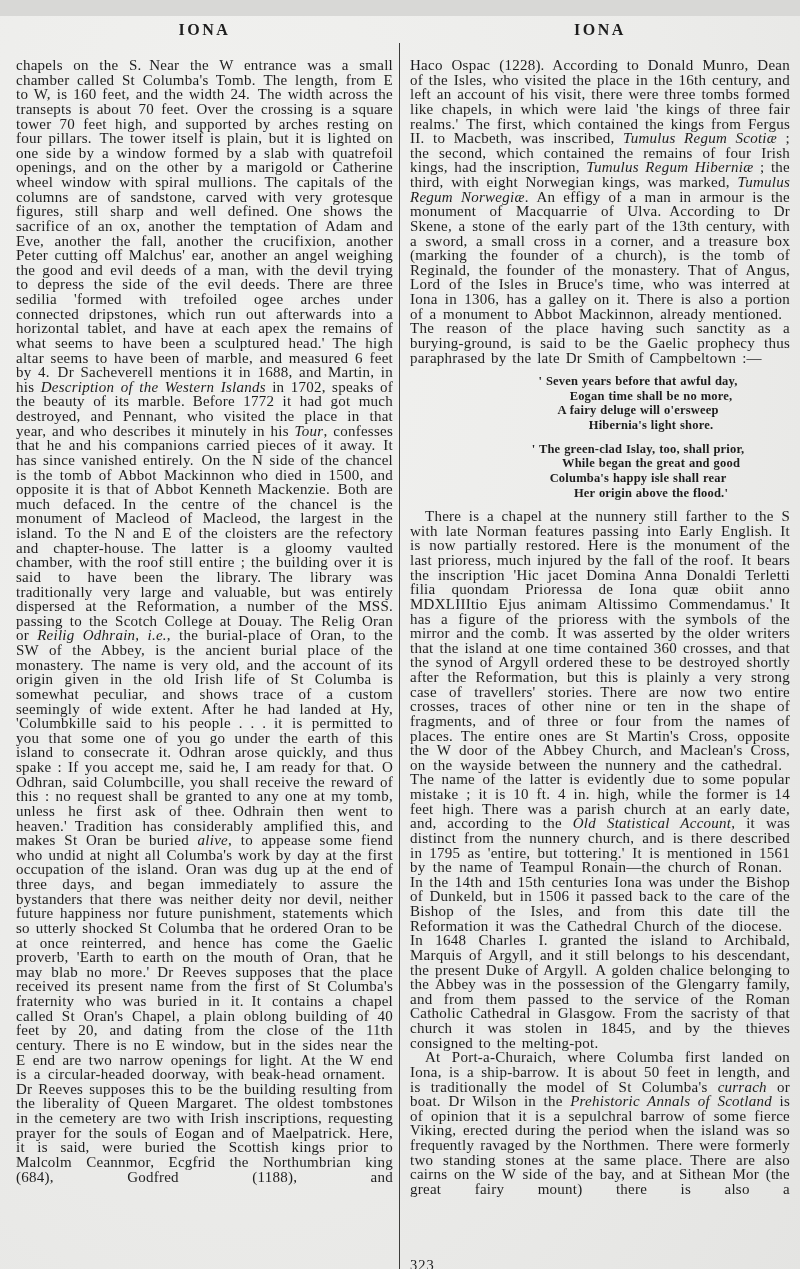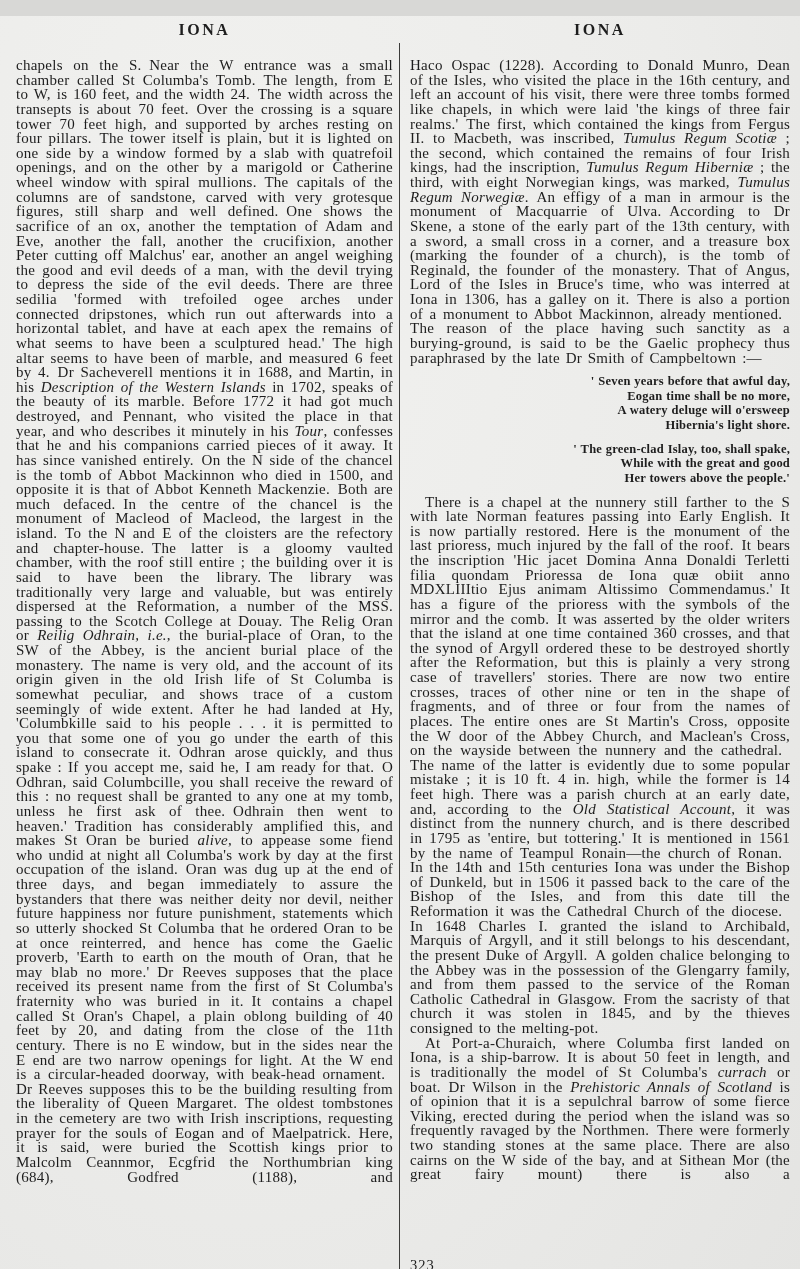--- a/index.html
+++ b/index.html
@@ -47,21 +47,21 @@
   .col-right { left: 410px; width: 380px; }
   .para { margin: 0; }
   .para.indent { text-indent: 15px; }
   .para.cont { text-align-last: justify; }
   .para em { }
   .verse {
     margin: 9px 0 9px 76px;
     font-size: 12.5px;
     font-weight: bold;
     line-height: 14.62px;
-    text-align: right;
+    text-align: center;
     letter-spacing: 0.2px;
     word-spacing: 0.5px;
   }
   .vline { white-space: nowrap; }
   .vline.vindent { padding-left: 26px; }
   .page-number {
     position: absolute;
     top: 1241px;
     left: 410px;
     width: 331px;
@@ -88,27 +88,28 @@
   <div class="divider"></div>
 
   <div class="col col-left">
       <p class="para cont"><span>chapels on the S. Near the W entrance was a small chamber called St Columba's Tomb. The length, from E to W, is 160 feet, and the width 24. The width across the transepts is about 70 feet. Over the crossing is a square tower 70 feet high, and supported by arches resting on four pillars. The tower itself is plain, but it is lighted on one side by a window formed by a slab with quatrefoil openings, and on the other by a marigold or Catherine wheel window with spiral mullions. The capitals of the columns are of sandstone, carved with very grotesque figures, still sharp and well defined. One shows the sacrifice of an ox, another the temptation of Adam and Eve, another the fall, another the crucifixion, another Peter cutting off Malchus' ear, another an angel weighing the good and evil deeds of a man, with the devil trying to depress the side of the evil deeds. There are three sedilia 'formed with trefoiled ogee arches under connected dripstones, which run out afterwards into a horizontal tablet, and have at each apex the remains of what seems to have been a sculptured head.' The high altar seems to have been of marble, and measured 6 feet by 4. Dr Sacheverell mentions it in 1688, and Martin, in his </span><em>Description of the Western Islands</em><span> in 1702, speaks of the beauty of its marble. Before 1772 it had got much destroyed, and Pennant, who visited the place in that year, and who describes it minutely in his </span><em>Tour</em><span>, confesses that he and his companions carried pieces of it away. It has since vanished entirely. On the N side of the chancel is the tomb of Abbot Mackinnon who died in 1500, and opposite it is that of Abbot Kenneth Mackenzie. Both are much defaced. In the centre of the chancel is the monument of Macleod of Macleod, the largest in the island. To the N and E of the cloisters are the refectory and chapter-house. The latter is a gloomy vaulted chamber, with the roof still entire ; the building over it is said to have been the library. The library was traditionally very large and valuable, but was entirely dispersed at the Reformation, a number of the MSS. passing to the Scotch College at Douay. The Relig Oran or </span><em>Reilig Odhrain, i.e.</em><span>, the burial-place of Oran, to the SW of the Abbey, is the ancient burial place of the monastery. The name is very old, and the account of its origin given in the old Irish life of St Columba is somewhat peculiar, and shows trace of a custom seemingly of wide extent. After he had landed at Hy, 'Columbkille said to his people . . . it is permitted to you that some one of you go under the earth of this island to consecrate it. Odhran arose quickly, and thus spake : If you accept me, said he, I am ready for that. O Odhran, said Columbcille, you shall receive the reward of this : no request shall be granted to any one at my tomb, unless he first ask of thee. Odhrain then went to heaven.' Tradition has considerably amplified this, and makes St Oran be buried </span><em>alive</em><span>, to appease some fiend who undid at night all Columba's work by day at the first occupation of the island. Oran was dug up at the end of three days, and began immediately to assure the bystanders that there was neither deity nor devil, neither future happiness nor future punishment, statements which so utterly shocked St Columba that he ordered Oran to be at once reinterred, and hence has come the Gaelic proverb, 'Earth to earth on the mouth of Oran, that he may blab no more.' Dr Reeves supposes that the place received its present name from the first of St Columba's fraternity who was buried in it. It contains a chapel called St Oran's Chapel, a plain oblong building of 40 feet by 20, and dating from the close of the 11th century. There is no E window, but in the sides near the E end are two narrow openings for light. At the W end is a circular-headed doorway, with beak-head ornament. Dr Reeves supposes this to be the building resulting from the liberality of Queen Margaret. The oldest tombstones in the cemetery are two with Irish inscriptions, requesting prayer for the souls of Eogan and of Maelpatrick. Here, it is said, were buried the Scottish kings prior to Malcolm Ceannmor, Ecgfrid the Northumbrian king (684), Godfred (1188), and</span></p>
     </div>
   <div class="col col-right">
       <p class="para"><span>Haco Ospac (1228). According to Donald Munro, Dean of the Isles, who visited the place in the 16th century, and left an account of his visit, there were three tombs formed like chapels, in which were laid 'the kings of three fair realms.' The first, which contained the kings from Fergus II. to Macbeth, was inscribed, </span><em>Tumulus Regum Scotiæ</em><span> ; the second, which contained the remains of four Irish kings, had the inscription, </span><em>Tumulus Regum Hiberniæ</em><span> ; the third, with eight Norwegian kings, was marked, </span><em>Tumulus Regum Norwegiæ</em><span>. An effigy of a man in armour is the monument of Macquarrie of Ulva. According to Dr Skene, a stone of the early part of the 13th century, with a sword, a small cross in a corner, and a treasure box (marking the founder of a church), is the tomb of Reginald, the founder of the monastery. That of Angus, Lord of the Isles in Bruce's time, who was interred at Iona in 1306, has a galley on it. There is also a portion of a monument to Abbot Mackinnon, already mentioned. The reason of the place having such sanctity as a burying-ground, is said to be the Gaelic prophecy thus paraphrased by the late Dr Smith of Campbeltown :—</span></p>
       <div class="verse">
         <div class="vline">' Seven years before that awful day,</div>
         <div class="vline vindent">Eogan time shall be no more,</div>
-        <div class="vline">A watery deluge will o'ersweep</div>
+        <div class="vline">A fairy deluge will o'ersweep</div>
         <div class="vline vindent">Hibernia's light shore.</div>
       </div>
       <div class="verse">
-        <div class="vline">' The green-clad Islay, too, shall spake,</div>
-        <div class="vline vindent">While with the great and good</div>
-        <div class="vline vindent">Her towers above the people.'</div>
+        <div class="vline">' The green-clad Islay, too, shall prior,</div>
+        <div class="vline vindent">While began the great and good</div>
+        <div class="vline">Columba's happy isle shall rear</div>
+        <div class="vline vindent">Her origin above the flood.'</div>
       </div>
       <p class="para indent"><span>There is a chapel at the nunnery still farther to the S with late Norman features passing into Early English. It is now partially restored. Here is the monument of the last prioress, much injured by the fall of the roof. It bears the inscription 'Hic jacet Domina Anna Donaldi Terletti filia quondam Prioressa de Iona quæ obiit anno MDXLIIItio Ejus animam Altissimo Commendamus.' It has a figure of the prioress with the symbols of the mirror and the comb. It was asserted by the older writers that the island at one time contained 360 crosses, and that the synod of Argyll ordered these to be destroyed shortly after the Reformation, but this is plainly a very strong case of travellers' stories. There are now two entire crosses, traces of other nine or ten in the shape of fragments, and of three or four from the names of places. The entire ones are St Martin's Cross, opposite the W door of the Abbey Church, and Maclean's Cross, on the wayside between the nunnery and the cathedral. The name of the latter is evidently due to some popular mistake ; it is 10 ft. 4 in. high, while the former is 14 feet high. There was a parish church at an early date, and, according to the </span><em>Old Statistical Account</em><span>, it was distinct from the nunnery church, and is there described in 1795 as 'entire, but tottering.' It is mentioned in 1561 by the name of Teampul Ronain—the church of Ronan. In the 14th and 15th centuries Iona was under the Bishop of Dunkeld, but in 1506 it passed back to the care of the Bishop of the Isles, and from this date till the Reformation it was the Cathedral Church of the diocese. In 1648 Charles I. granted the island to Archibald, Marquis of Argyll, and it still belongs to his descendant, the present Duke of Argyll. A golden chalice belonging to the Abbey was in the possession of the Glengarry family, and from them passed to the service of the Roman Catholic Cathedral in Glasgow. From the sacristy of that church it was stolen in 1845, and by the thieves consigned to the melting-pot.</span></p>
       <p class="para indent cont"><span>At Port-a-Churaich, where Columba first landed on Iona, is a ship-barrow. It is about 50 feet in length, and is traditionally the model of St Columba's </span><em>currach</em><span> or boat. Dr Wilson in the </span><em>Prehistoric Annals of Scotland</em><span> is of opinion that it is a sepulchral barrow of some fierce Viking, erected during the period when the island was so frequently ravaged by the Northmen. There were formerly two standing stones at the same place. There are also cairns on the W side of the bay, and at Sithean Mor (the great fairy mount) there is also a</span></p>
     </div>
 
   <div class="page-number">323</div>
 
   <div class="scan-edge"></div>
 </div>
 

